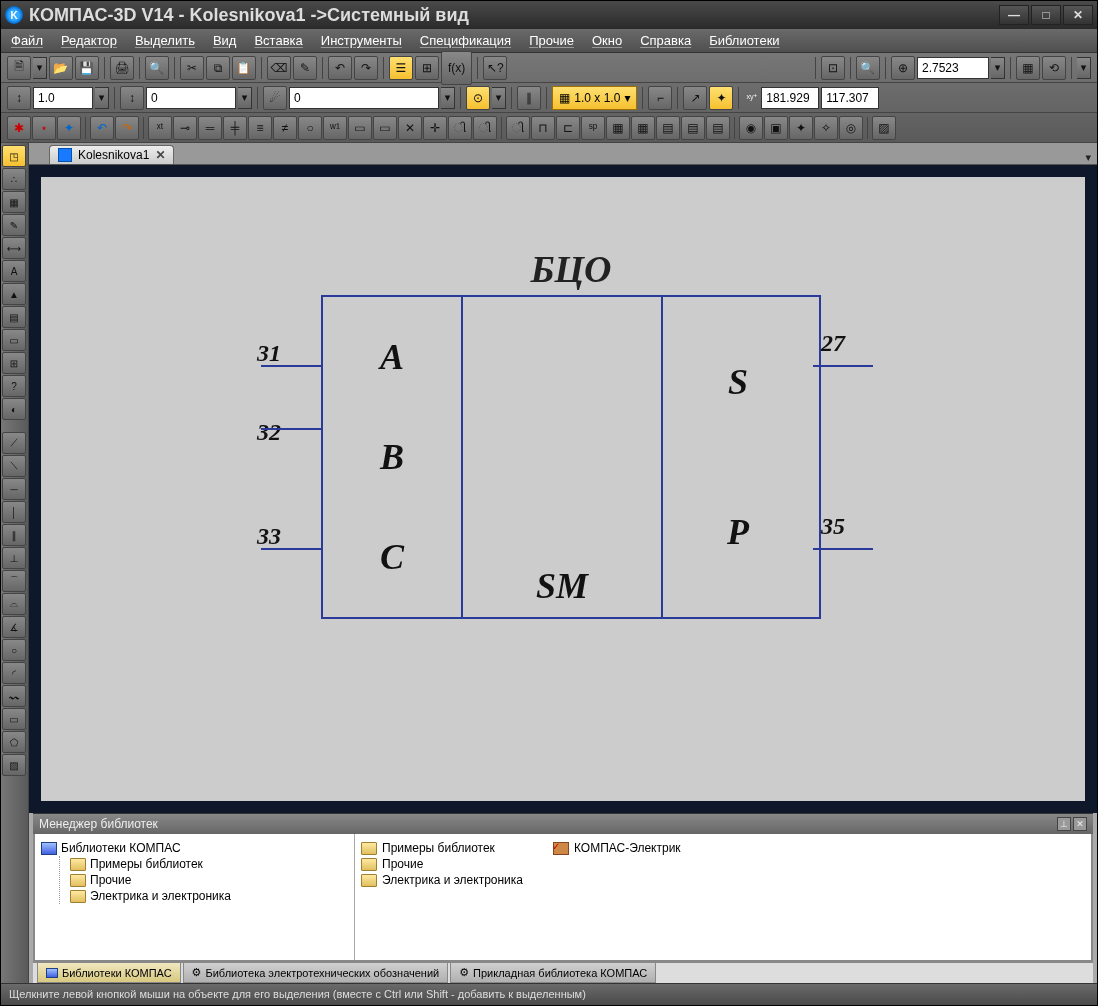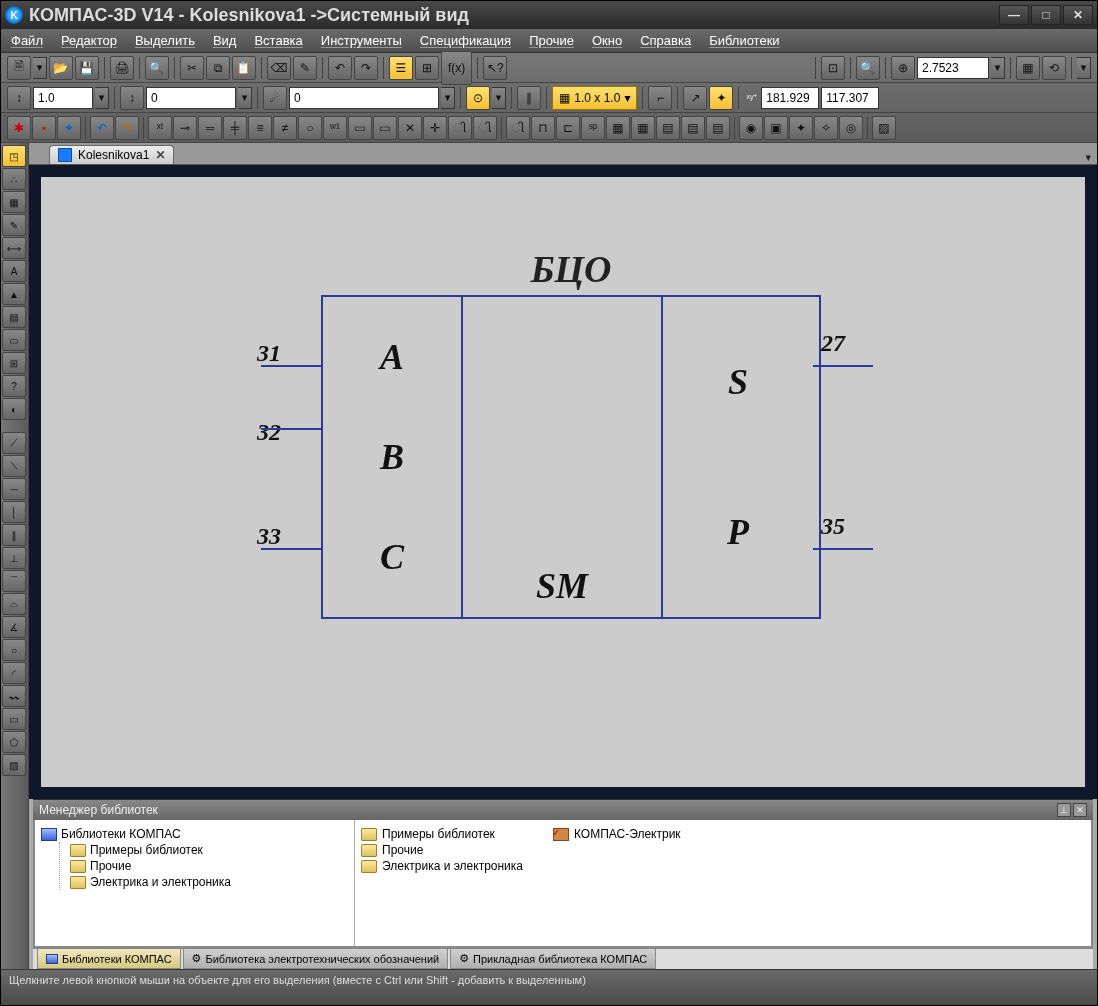--- a/index.html
+++ b/index.html
@@ -56,21 +56,21 @@
 .tree .children { margin-left:18px; border-left:1px dotted #999; padding-left:10px;}
 .ficon { width:16px; height:13px; background:linear-gradient(#ffe9a0,#e0c060); border:1px solid #a08030; border-radius:1px;}
 .bicon { width:16px; height:13px; background:linear-gradient(#a0c0ff,#4060e0); border:1px solid #204080;}
 .listpane { flex:1; padding:6px; display:flex; gap:30px; font-size:12px;}
 .listcol .litem { display:flex; align-items:center; gap:5px; padding:1px 0;}
 .cicon { width:16px; height:13px; background:#c84; border:1px solid #842; position:relative;}
 .cicon::after{content:"✓"; color:#c00; font-size:10px; position:absolute; left:-2px; top:-2px;}
 .bottomtabs { display:flex; background:#ddd; border-top:1px solid #888; padding: 0 4px;}
 .btab { padding:3px 8px; font-size:11px; background:linear-gradient(#d0d0d0,#b0b0b0); border:1px solid #888; border-top:none; display:flex; align-items:center; gap:4px; margin-right:2px;}
 .btab.active { background:linear-gradient(#f0e8c0,#d8c880);}
-.statusbar { height:36px; background:linear-gradient(#6a6a6a,#4a4a4a); color:#ddd; padding:4px 8px; font-size:11px; border-top:1px solid #333;}
+.statusbar { height:22px; background:linear-gradient(#6a6a6a,#4a4a4a); color:#ddd; padding:4px 8px; font-size:11px; border-top:1px solid #333;}
 .yellow-grid { background:linear-gradient(#ffe070,#f5c030); padding: 0 6px; display:flex; align-items:center; height:24px; border:1px solid #a07000; font-size:12px; gap:4px;}
 </style>
 </head>
 <body>
 
 <div class="window">
   <div class="titlebar">
     <div class="appicon">K</div>
     <div class="title">КОМПАС-3D V14 - Kolesnikova1 -&gt;Системный вид</div>
     <div class="spacer"></div>

